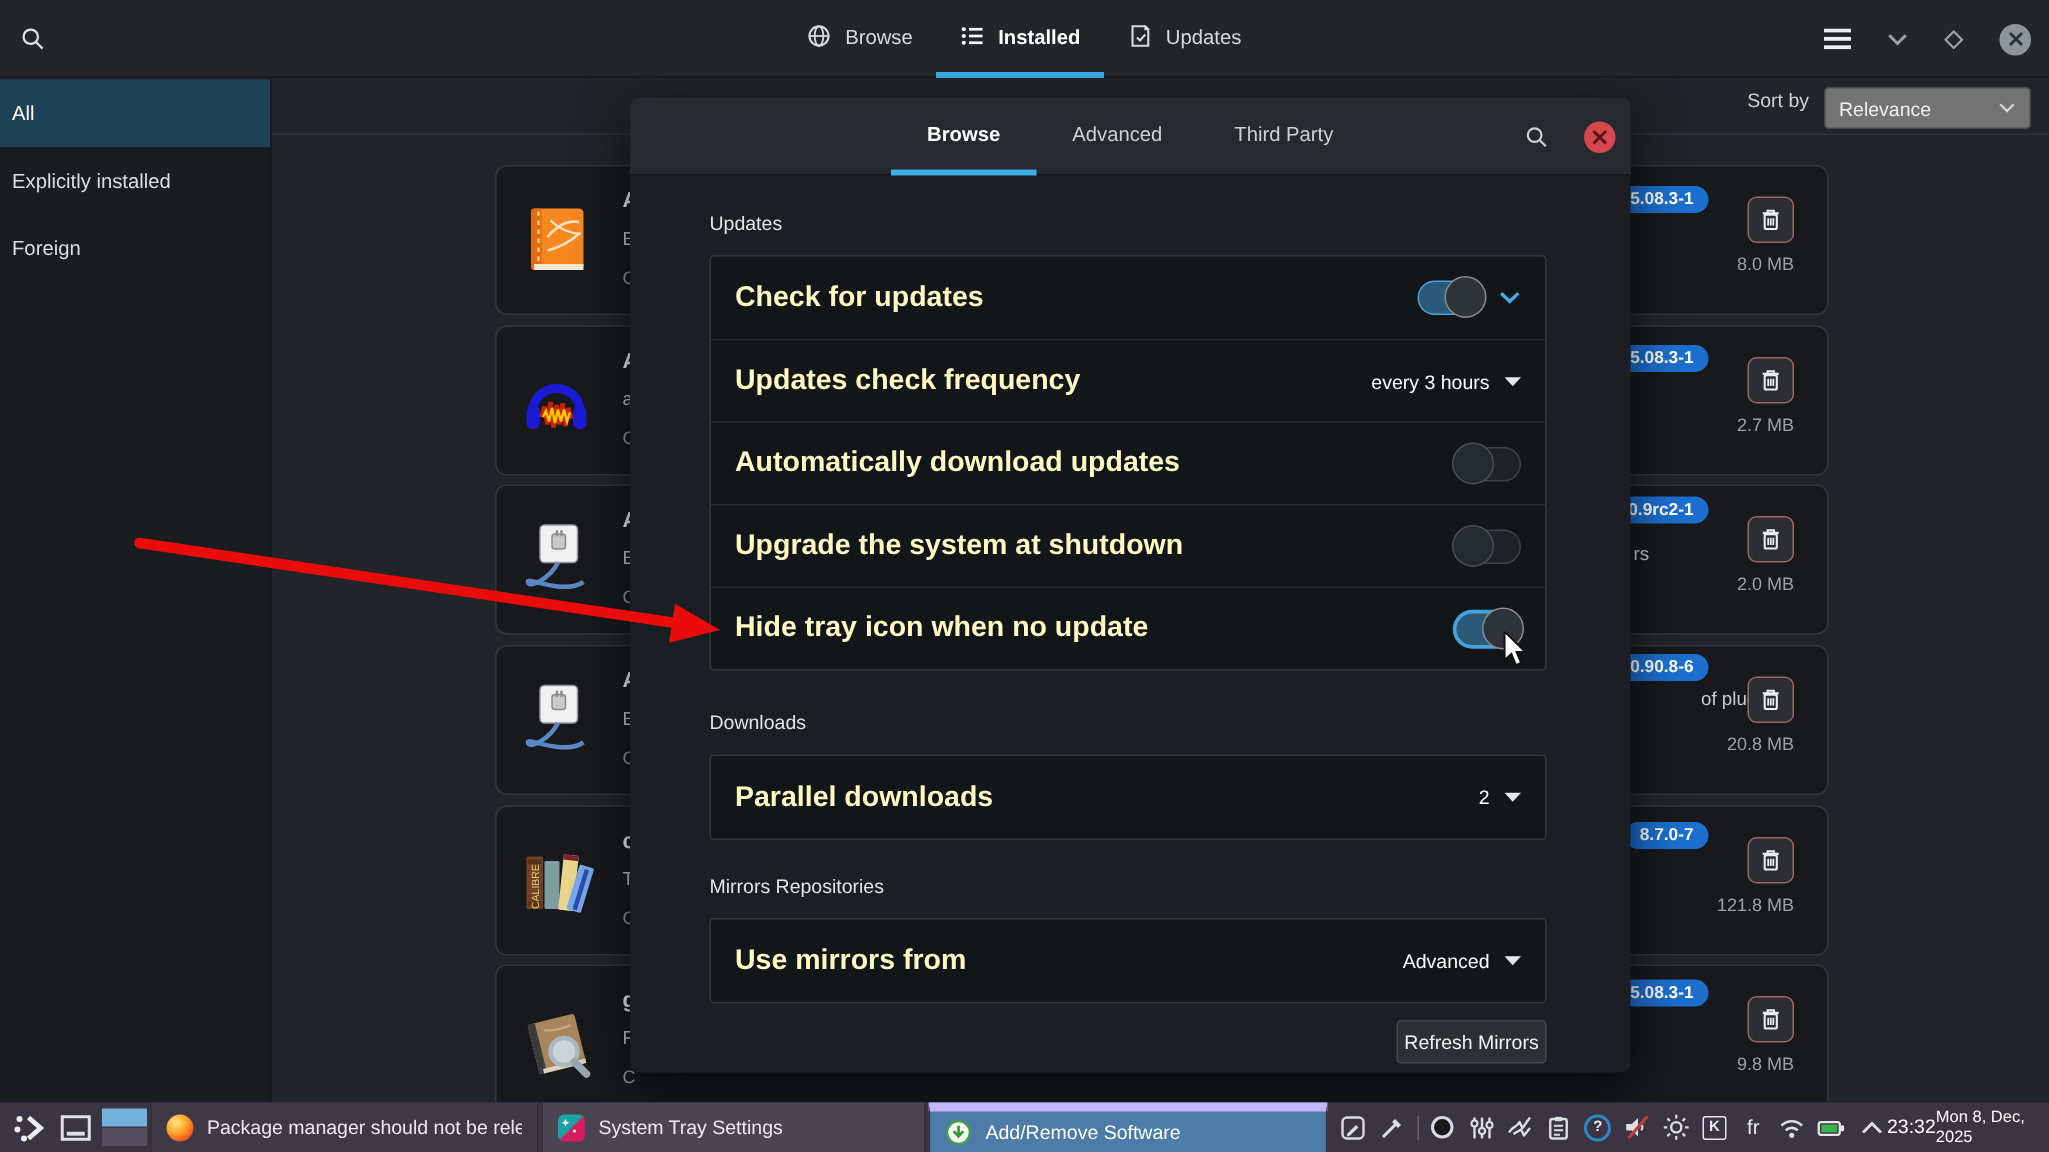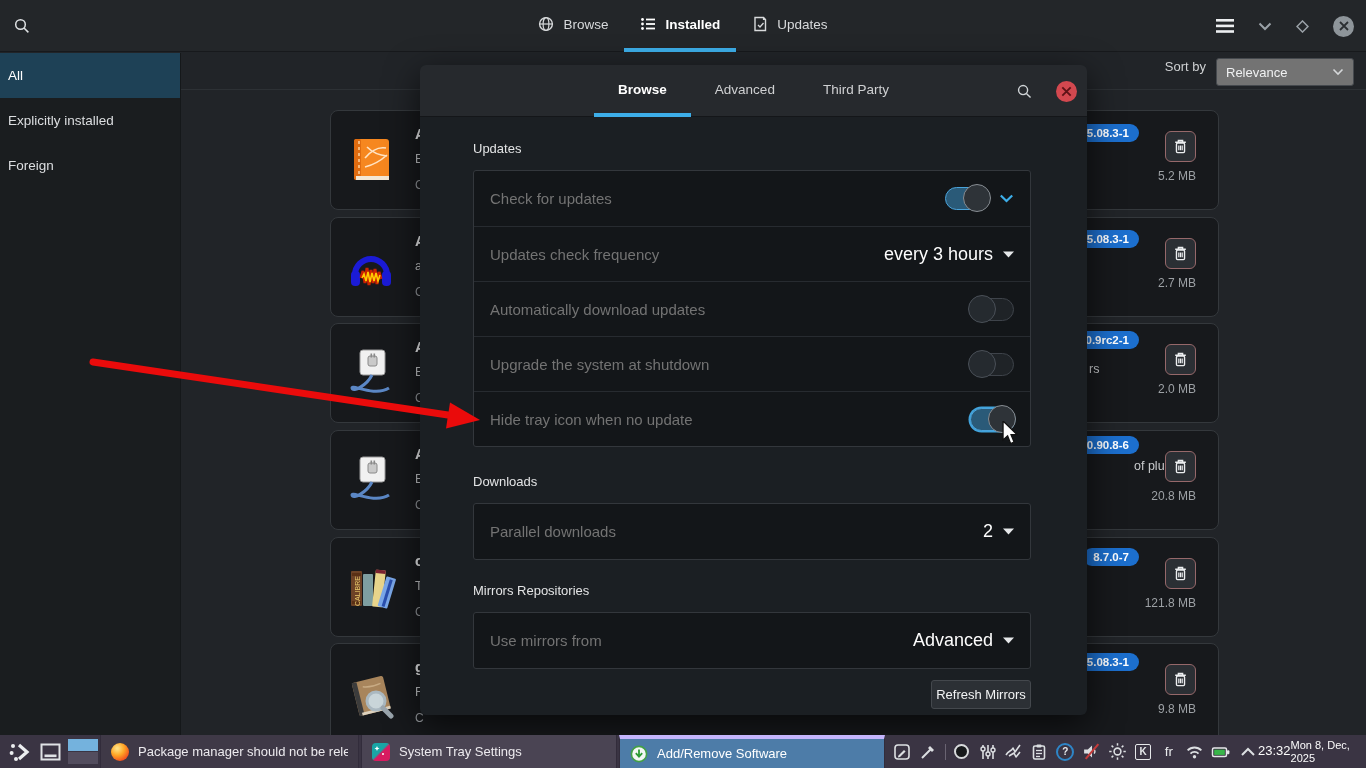--- a/index.html
+++ b/index.html
@@ -48,38 +48,38 @@
   
   #dialog { position:absolute; left:420px; top:65px; width:667px; height:650px; background:#1b1f23; border-radius:6px; box-shadow:0 10px 34px rgba(0,0,0,.65); z-index:40; }
   #dlg-header { position:absolute; left:0; top:0; right:0; height:52px; background:#26292d; border-radius:6px 6px 0 0; border-bottom:1px solid #141619; }
   #dlg-tabs { position:absolute; left:0; right:0; top:0; height:52px; display:flex; justify-content:center; }
   .dlg-tab { display:flex; align-items:center; padding:0 24px; color:#cfd0d2; font-size:13.5px; border-bottom:4px solid transparent; }
   .dlg-tab.active { color:#fff; font-weight:bold; border-bottom-color:#3daee9; }
   .section-title { position:absolute; left:53px; color:#e3e4e5; font-size:13px; }
   .box { position:absolute; left:53px; width:558px; background:#131619; border:1px solid #33373c; border-radius:3px; }
   .setting-row { height:55px; position:relative; display:flex; align-items:center; padding:0 16px; }
   .setting-row + .setting-row { border-top:1px solid #272b30; }
-  .row-label { color:#737373; font-size:15px; }
+  .row-label { color:#fef9c3; font-size:19px;font-weight:bold; }
   .row-right { position:absolute; right:16px; display:flex; align-items:center; gap:10px; }
-  .dd-value { color:#fdfdfd; font-size:18px; }
+  .dd-value { color:#fdfdfd; font-size:13px; }
 
   .toggle { position:relative; width:44px; height:23px; border-radius:12px; }
   .toggle.on  { background:#2a5a78; border:1px solid #4aa3da; }
   .toggle.off { background:#1f2327; border:1px solid #3e434a; }
   .toggle .knob { position:absolute; width:28px; height:28px; border-radius:50%; top:-4px; background:#2e3338; border:1px solid #878d93; }
   .toggle.on .knob { right:-3px; }
   .toggle.off .knob { left:-3px; background:#252a2f; border-color:#4a5058; }
   .toggle.focused { box-shadow:0 0 0 1.5px #41a3dc; }
 
   #refresh-btn { position:absolute; left:511px; top:615px; width:100px; height:29px; background:#2c3035; border:1px solid #44484d; border-radius:3px; color:#f2f3f4; font-size:13px; font-family:inherit; cursor:pointer; }
 
   
   #taskbar { position:absolute; left:0; top:735px; width:1366px; height:33px; background:#3a3443; z-index:80; }
   .task { position:absolute; top:0; height:33px; display:flex; align-items:center; gap:9px; padding:0 10px; font-size:13px; color:#eceaee; border-left:1px solid #322c3b; border-right:1px solid #322c3b; }
-  .task.active { background:#4d7ca8; border-top:4px solid #c4b5fd; color:#ffffff; }
+  .task.active { background:#4d7ca8; border-top:6px solid #c4b5fd; color:#ffffff; }
   .tray { position:absolute; left:893px; top:0; width:364px; height:33px; display:flex; align-items:center; gap:7px; }
   .tray-ic { width:20px; height:20px; display:flex; align-items:center; justify-content:center; }
   #clock { position:absolute; right:2px; top:0; width:106px; height:33px; display:flex; flex-direction:row; align-items:center; justify-content:center; line-height:1.15; }
   #clock .t { font-size:13px; }
   #clock .d { font-size:11px; }
 
   
   #arrow-overlay { position:absolute; left:0; top:0; width:1366px; height:768px; pointer-events:none; z-index:60; }
   #cursor { position:absolute; left:1000px; top:421px; z-index:70; pointer-events:none; }
 </style>
@@ -178,21 +178,21 @@
     <div class="peek desc">E</div>
     <div class="peek info">C</div>
     <div class="badge" style="top:13px">25.08.3-1</div>
     <button class="trash">
         <svg width="17" height="17" viewBox="0 0 16 16">
           <path d="M3 4 h10 M6 4 V2.3 h4 V4" stroke="#eceef0" stroke-width="1.3" fill="none"></path>
           <rect x="4.2" y="4.8" width="7.6" height="9" rx="1" stroke="#eceef0" stroke-width="1.3" fill="none"></rect>
           <path d="M6.4 7 v4.6 M8 7 v4.6 M9.6 7 v4.6" stroke="#eceef0" stroke-width="1.1"></path>
         </svg>
       </button>
-    <div class="size">5.2 MB</div>
+    <div class="size">8.0 MB</div>
   </div>
 
   <div class="card" style="top:217px">
     <svg class="pkg-icon" viewBox="0 0 52 52">
         <path d="M10 34 a16 16 0 0 1 32 0" fill="none" stroke="#1b1bd6" stroke-width="6"></path>
         <rect x="6" y="30" width="9" height="15" rx="4" fill="#1b1bd6"></rect>
         <rect x="37" y="30" width="9" height="15" rx="4" fill="#1b1bd6"></rect>
         <polyline points="16,37 18,30 20,42 22,27 24,44 26,29 28,42 30,28 32,43 34,31 36,38" fill="none" stroke="#cc2200" stroke-width="3"></polyline>
         <polyline points="17,37 19,33 21,40 23,31 25,41 27,32 29,40 31,32 33,40 35,34" fill="none" stroke="#ffcc00" stroke-width="1.6"></polyline>
       </svg>

